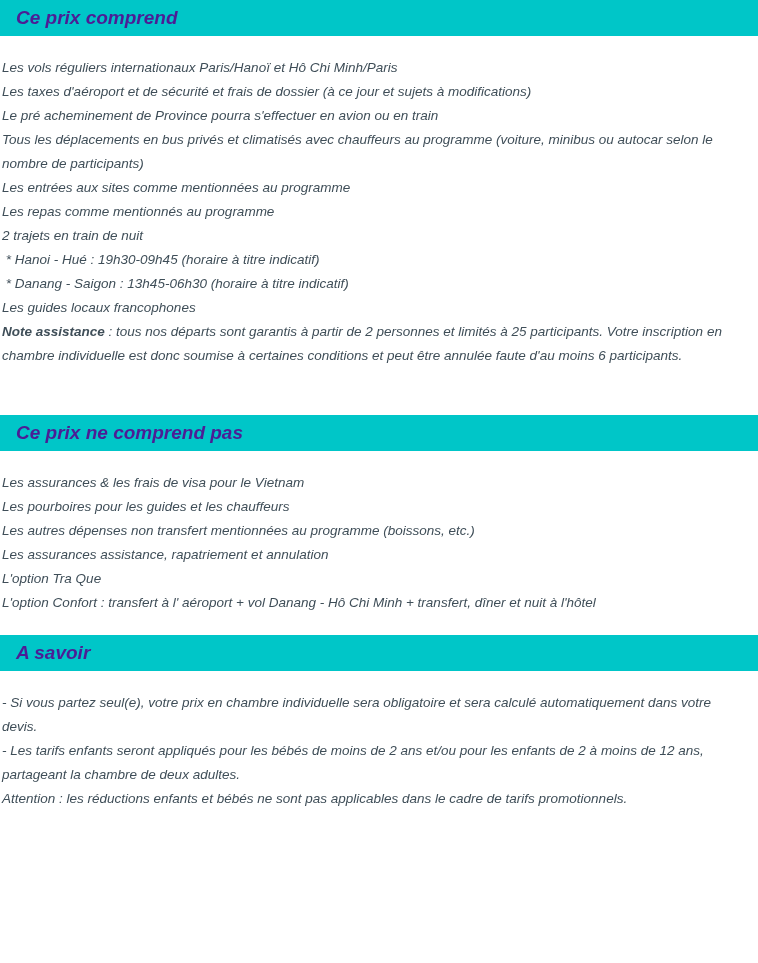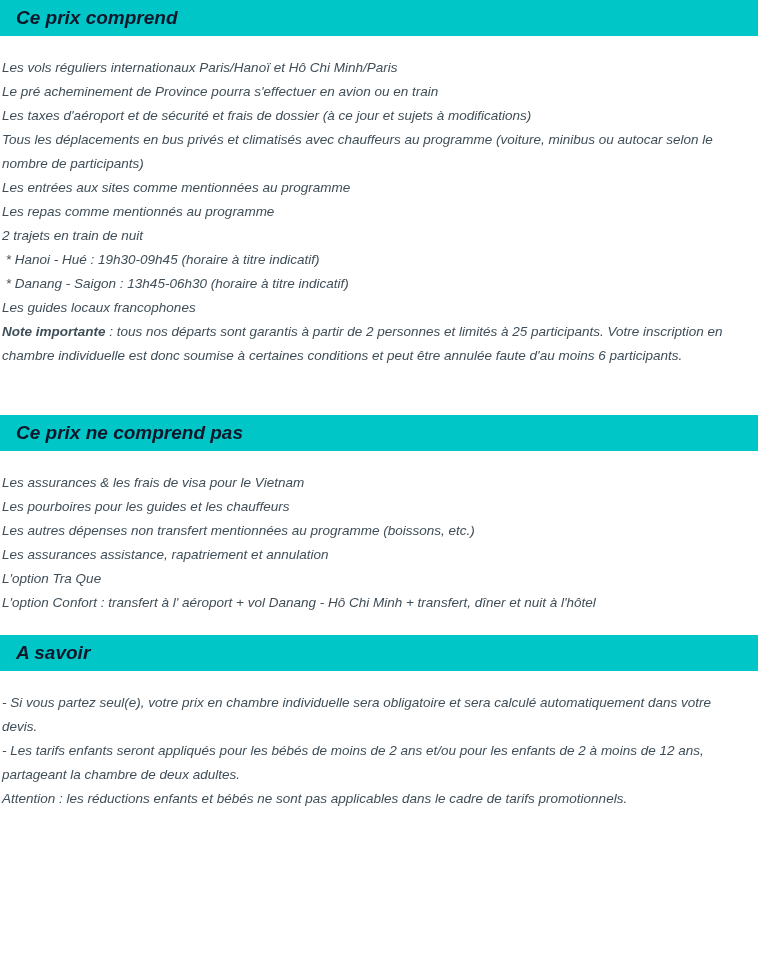--- a/index.html
+++ b/index.html
@@ -11,21 +11,21 @@
     width: 758px;
     min-height: 963px;
     font-family: "Liberation Sans", sans-serif;
     font-style: italic;
     color: #3f4e58;
     box-sizing: border-box;
   }
   .section { margin: 0; }
   .section-header {
     background: var(--accent, #00c6c8);
-    color: #0f172a;
+    color: #4c1d95;
     font-weight: 700;
     font-style: italic;
     font-size: 19px;
     line-height: 36px;
     height: 36px;
     padding: 0 16px;
     box-sizing: border-box;
   }
   .section-body {
     padding: 20px 10px 0 2px;
@@ -48,30 +48,30 @@
   .section-body.pad-bottom-2 { padding-bottom: 20px; }
   .section-body.pad-bottom-3 { padding-bottom: 52px; }
 </style>
 </head>
 <body style="color: rgb(63, 78, 88);">
 
 <div class="section">
   <div class="section-header">Ce prix comprend</div>
   <div class="section-body pad-bottom-1">
     <p>Les vols réguliers internationaux Paris/Hanoï et Hô Chi Minh/Paris</p>
+    <p>Les taxes d'aéroport et de sécurité et frais de dossier (à ce jour et sujets à modifications)</p>
     <p>Le pré acheminement de Province pourra s'effectuer en avion ou en train</p>
-    <p>Les taxes d'aéroport et de sécurité et frais de dossier (à ce jour et sujets à modifications)</p>
     <p>Tous les déplacements en bus privés et climatisés avec chauffeurs au programme (voiture, minibus ou autocar selon le nombre de participants)</p>
     <p>Les entrées aux sites comme mentionnées au programme</p>
     <p>Les repas comme mentionnés au programme</p>
     <p>2 trajets en train de nuit</p>
     <p> * Hanoi - Hué : 19h30-09h45 (horaire à titre indicatif)</p>
     <p> * Danang - Saigon : 13h45-06h30 (horaire à titre indicatif)</p>
     <p>Les guides locaux francophones</p>
-    <p class="note"><span class="bold">Note importante</span><span> : tous nos départs sont garantis à partir de 2 personnes et limités à 25 participants. Votre inscription en chambre individuelle est donc soumise à certaines conditions et peut être annulée faute d'au moins 6 participants.</span></p>
+    <p class="note"><span class="bold">Note assistance</span><span> : tous nos départs sont garantis à partir de 2 personnes et limités à 25 participants. Votre inscription en chambre individuelle est donc soumise à certaines conditions et peut être annulée faute d'au moins 6 participants.</span></p>
   </div>
 </div>
 
 <div class="section">
   <div class="section-header">Ce prix ne comprend pas</div>
   <div class="section-body pad-bottom-2">
     <p>Les assurances &amp; les frais de visa pour le Vietnam</p>
     <p>Les pourboires pour les guides et les chauffeurs</p>
     <p>Les autres dépenses non transfert mentionnées au programme (boissons, etc.)</p>
     <p>Les assurances assistance, rapatriement et annulation</p>

